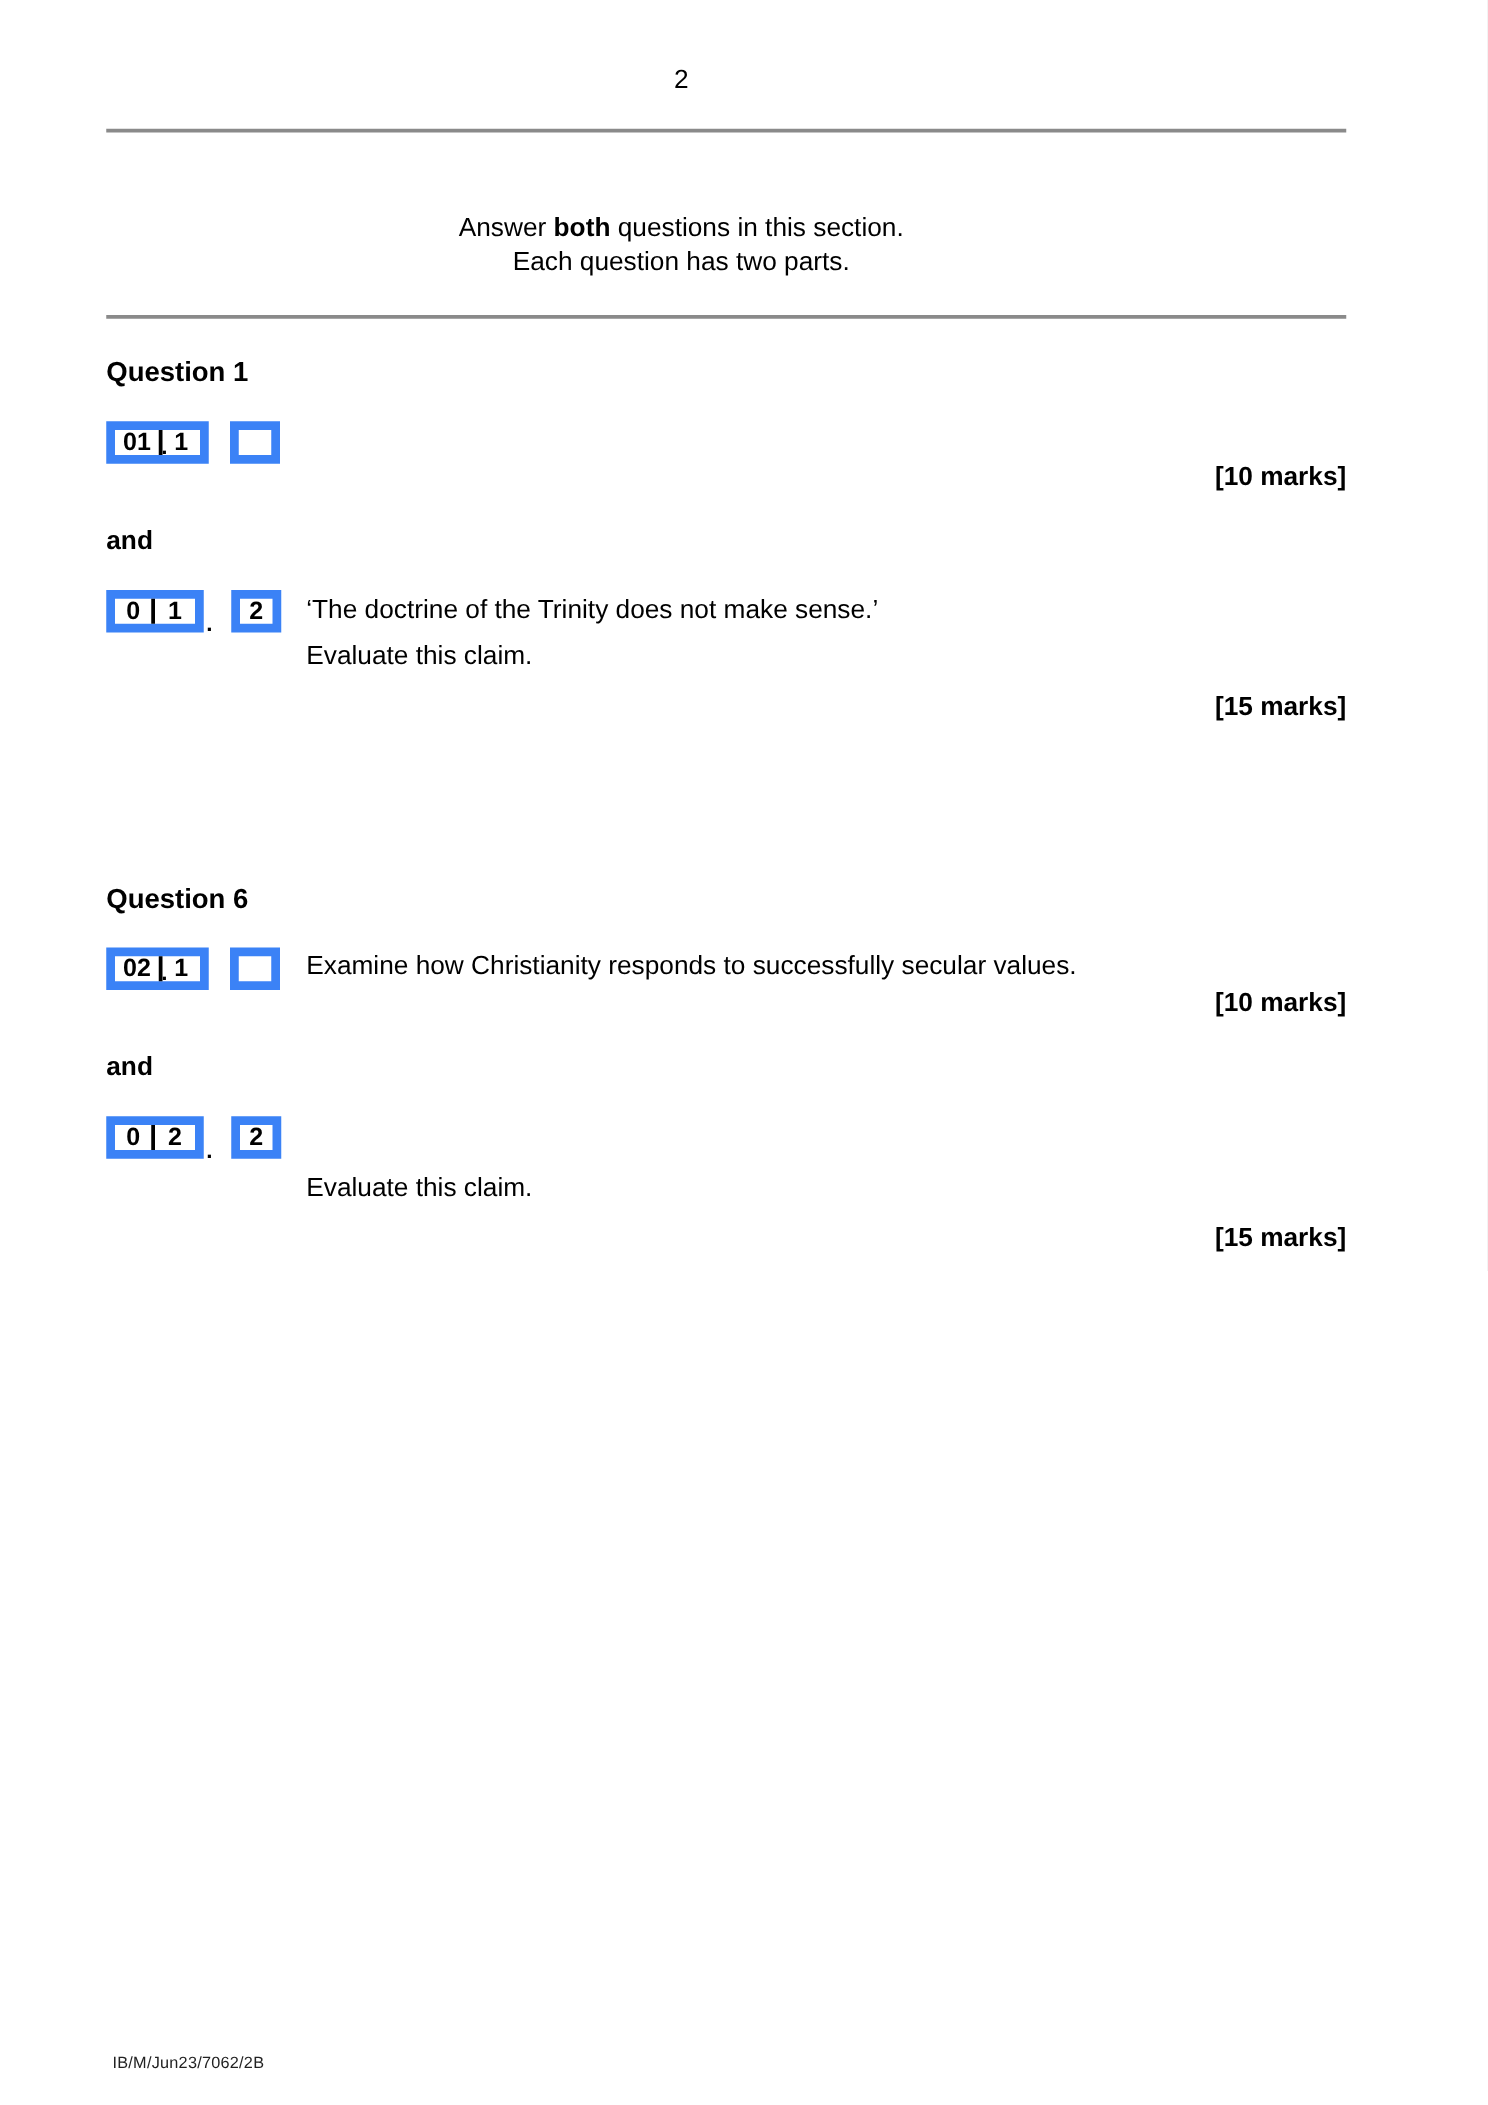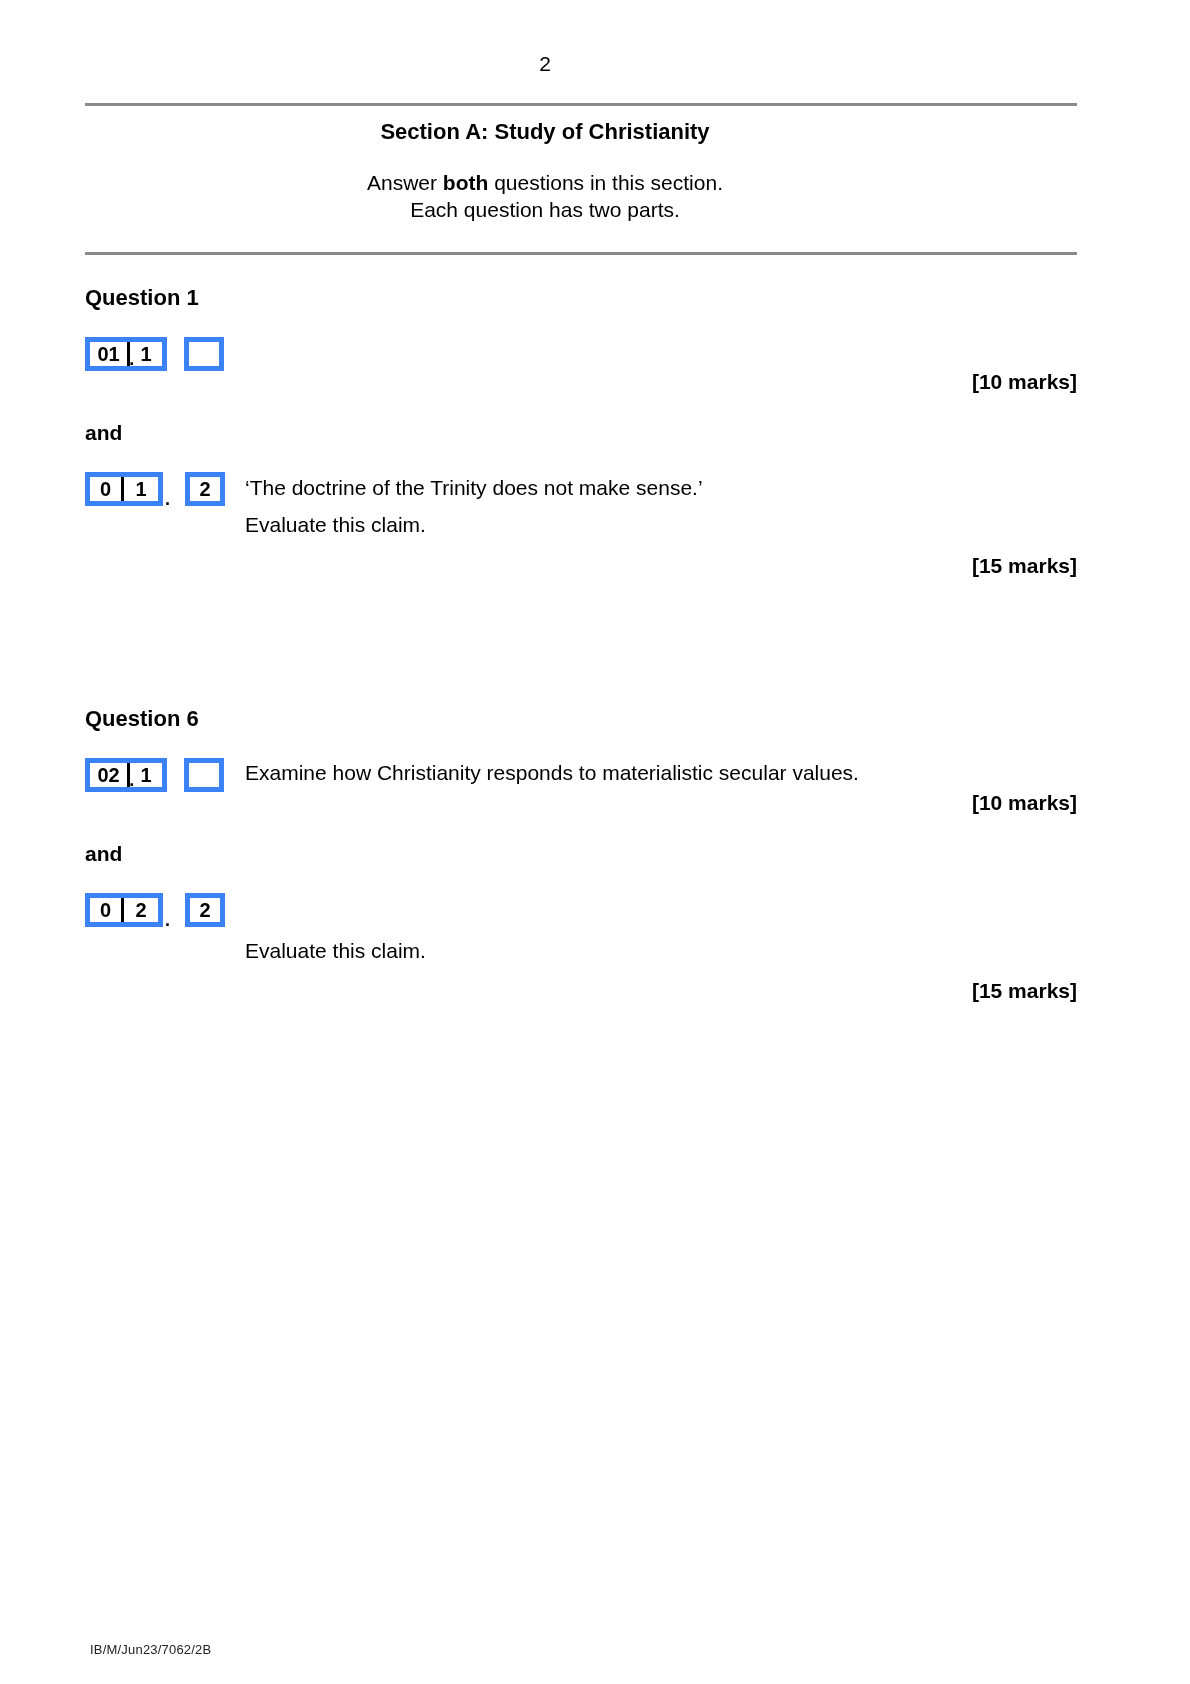--- a/index.html
+++ b/index.html
@@ -28,21 +28,21 @@
   .instr { font-size:21px; line-height:27px; }
   .instr b { font-weight:bold; }
   .qheading { left:85px; font-size:22px; font-weight:bold; }
   .connector { left:85px; font-size:21px; font-weight:bold; }
   .qtext { left:245px; width:832px; font-size:21px; }
   .marks { right:113px; font-size:21px; font-weight:bold; text-align:right; }
   .footer-ref { left:90px; font-size:13px; color:#222; letter-spacing:0.2px; }
 
   .numrow { left:85px; display:flex; align-items:flex-start; }
   .box {
-    border:5px solid #3b82f6;
+    border:7px solid #3b82f6;
     height:34px;
     box-sizing:border-box;
     display:flex;
     align-items:center;
     justify-content:center;
     font-size:20px;
     font-weight:bold;
     background:#fff;
   }
   .box-wide { width:82px; padding:0; }
@@ -75,21 +75,20 @@
 </style>
 </head>
 <body>
 
 <div class="page">
 
   <div class="centered pagenum" style="top:52px;">2</div>
 
   <div class="rule" style="top:103px;"></div>
 
-  <div class="centered section-title" style="top:119px;">Section A: Study of Christianity</div>
 
   <div class="centered instr" style="top:169px;">
     <div><span>Answer </span><b>both</b><span> questions in this section.</span></div>
     <div>Each question has two parts.</div>
   </div>
 
   <div class="rule" style="top:252px;"></div>
 
   <div class="abs qheading" style="top:285px;">Question 1</div>
 
@@ -132,21 +131,21 @@
       <span class="cell cell-l">02</span>
       <span class="cell cell-r">
           <span class="dot-inside">.</span>
           <span>1</span>
         </span>
     </div>
     <div class="gap"></div>
     <div class="box box-single"></div>
   </div>
 
-  <div class="abs qtext" style="top:761px;">Examine how Christianity responds to materialistic secular values.</div>
+  <div class="abs qtext" style="top:761px;">Examine how Christianity responds to successfully secular values.</div>
 
   <div class="abs marks" style="top:791px;">[10 marks]</div>
 
   <div class="abs connector" style="top:842px;">and</div>
 
   <div class="abs numrow" style="top:893px;">
     <div class="box box-pair">
       <span class="cell cell-l">0</span>
       <span class="cell">2</span>
     </div>

